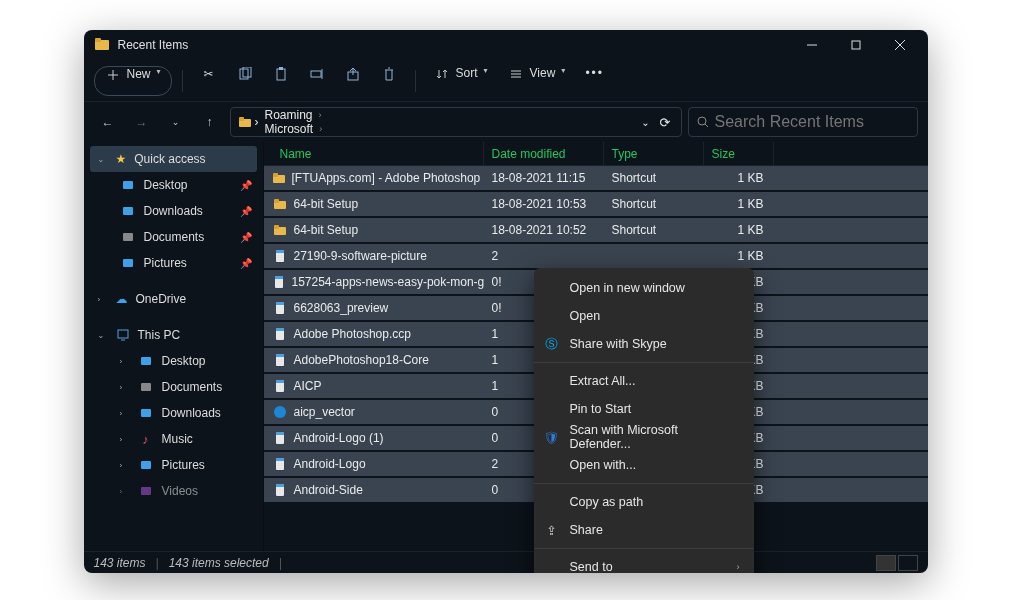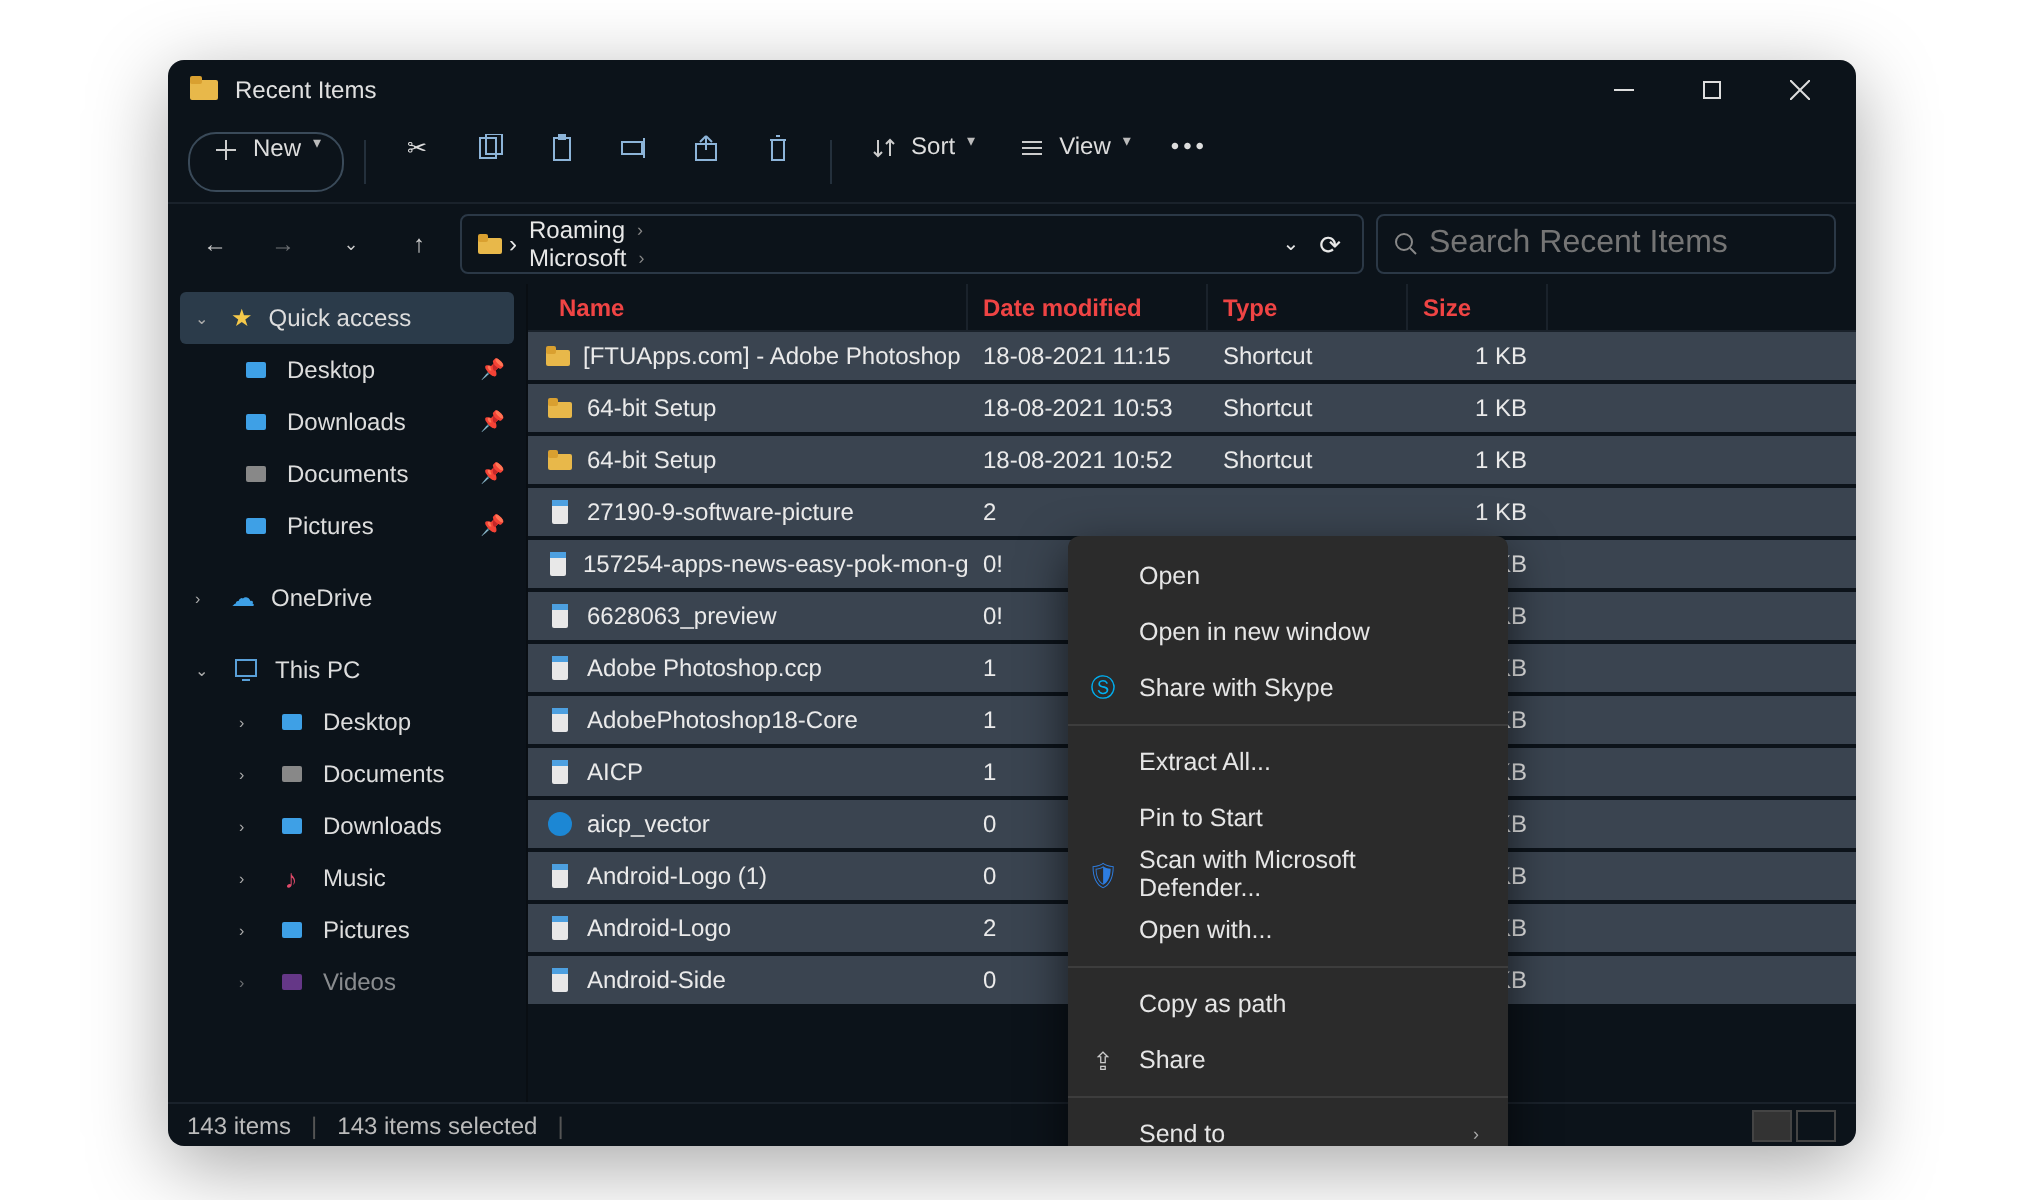--- a/index.html
+++ b/index.html
@@ -35,36 +35,36 @@
   .body { flex:1; display:flex; min-height:0; }
   .sidebar { width: 180px; background:#0c131a; border-right:1px solid #090e13; overflow:auto; padding-top:4px;}
   .side-item { display:flex; align-items:center; gap:8px; height:26px; padding: 0 10px 0 14px; color:#ddd;}
   .side-item.sub { padding-left: 36px; }
   .side-item.selected { background:#2b3b4a; border-radius:3px; margin:0 6px; padding-left:8px;}
   .side-item .exp { font-size:8px; width:10px; color:#aaa;}
   .side-item .pin { margin-left:auto; font-size:10px; color:#777;}
   .side-group-gap { height:10px;}
 
   .main { flex:1; display:flex; flex-direction:column; min-width:0; }
-  .cols { display:flex; height:24px; border-bottom:1px solid #1a222b; color:#ef4444; font-size:12px; align-items:center;font-weight:bold;}
+  .cols { display:flex; height:24px; border-bottom:1px solid #1a222b; color:#22c55e; font-size:12px; align-items:center;}
   .col { padding:0 8px; border-right:1px solid #1a222b; height:100%; display:flex; align-items:center;}
   .col.name { width: 220px; padding-left:16px;}
   .col.date { width: 120px;}
   .col.type { width: 100px;}
   .col.size { width: 70px;}
 
   .files { flex:1; overflow:auto; }
   .row { display:flex; height:24px; align-items:center; background:#3a4450; margin-bottom:2px; color:#eaeaea;}
   .row .cname { width:220px; display:flex; align-items:center; gap:6px; padding-left:8px; overflow:hidden; white-space:nowrap; text-overflow:ellipsis;}
   .row .cdate { width:120px; padding-left:8px; white-space:nowrap;}
   .row .ctype { width:100px; padding-left:8px;}
   .row .csize { width:70px; text-align:right; padding-right:10px;}
   .ficon { width:16px; height:16px; display:inline-flex; align-items:center; justify-content:center;}
 
-  .status-bar { height:22px; border-top:1px solid #1a222b; display:flex; align-items:center; padding:0 10px; color:#bbb; gap:10px;}
+  .status-bar { height:22px; border-top:1px solid #1a222b; display:flex; align-items:center; padding:0 10px; color:#bbb; gap:10px;font-style:italic;}
   .status-bar .sbsep { color:#555; }
   .status-bar .viewbtns { margin-left:auto; display:flex; gap:2px;}
   .vbtn { width:20px; height:16px; border:1px solid #444; display:flex;}
 
   .context-menu {
     position:absolute; left:450px; top:238px; width:220px; background:#2b2b2b;
     border-radius:6px; box-shadow:0 8px 24px rgba(0,0,0,.6); padding:6px 0; z-index:50;
     color:#e6e6e6; font-size:12.5px;
   }
   .cm-item { height:28px; display:flex; align-items:center; padding:0 14px 0 36px; position:relative;}
@@ -548,24 +548,24 @@
     <span>143 items selected</span>
     <span class="sbsep">|</span>
     <div class="viewbtns">
       <div class="vbtn" style="background:linear-gradient(#333,#333);"></div>
       <div class="vbtn"></div>
     </div>
   </div>
 
   <div class="context-menu" id="ctx">
       <div class="cm-item">
+        <span>Open in new window</span>
+      </div>
+      <div class="cm-item">
         <span>Open</span>
-      </div>
-      <div class="cm-item">
-        <span>Open in new window</span>
       </div>
       <div class="cm-item">
         <span class="cm-icon" style="color:#00aff0;">Ⓢ</span>
         <span>Share with Skype</span>
       </div>
       <div class="cm-sep"></div>
       <div class="cm-item">
         <span>Extract All...</span>
       </div>
       <div class="cm-item">

